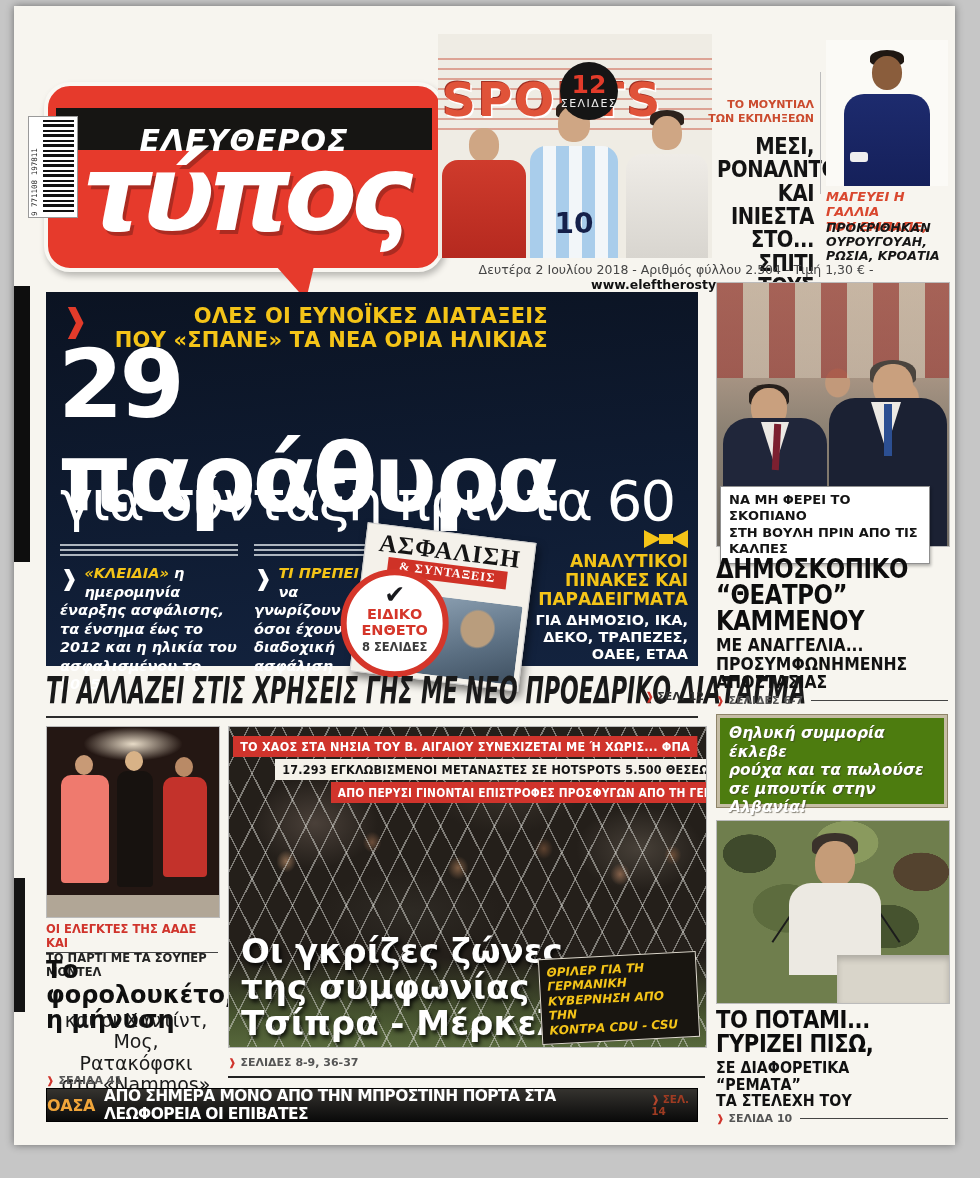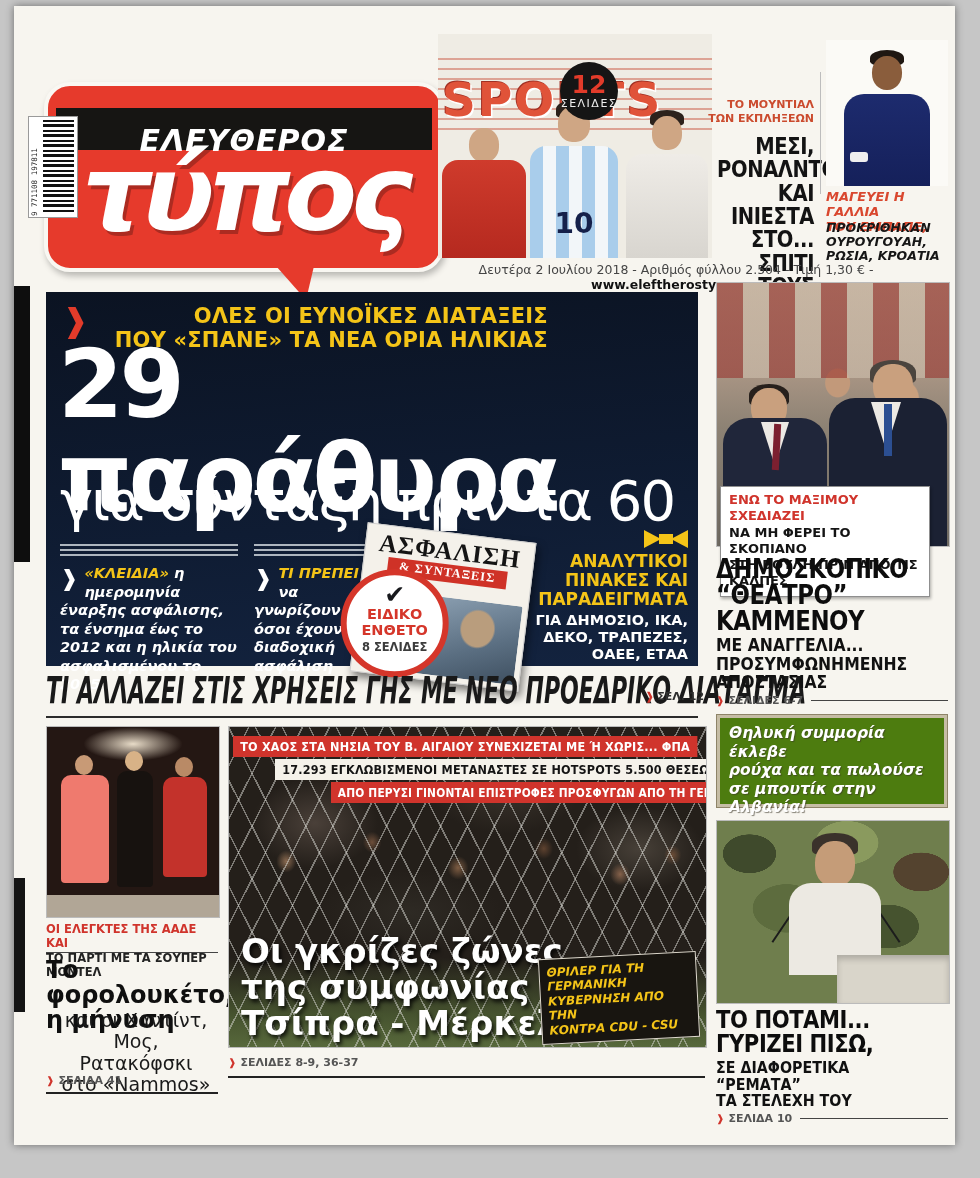--- a/index.html
+++ b/index.html
@@ -420,21 +420,20 @@
         <div class="tie"></div>
       </div>
     <div class="hair2"></div>
       <div class="head2"></div>
     <div class="suit s2">
         <div class="shirt"></div>
         <div class="tie"></div>
       </div>
   </div>
   <div class="abs ov ov1">
-    <div class="ov-red">ΕΝΩ ΤΟ ΜΑΞΙΜΟΥ ΣΧΕΔΙΑΖΕΙ</div>
     <div class="ov-blk pre">ΝΑ ΜΗ ΦΕΡΕΙ ΤΟ ΣΚΟΠΙΑΝΟ
 ΣΤΗ ΒΟΥΛΗ ΠΡΙΝ ΑΠΟ ΤΙΣ ΚΑΛΠΕΣ</div>
   </div>
   <div class="abs rh rh1 pre">ΔΗΜΟΣΚΟΠΙΚΟ
 “ΘΕΑΤΡΟ”
 ΚΑΜΜΕΝΟΥ</div>
   <div class="abs rs1 pre">ΜΕ ΑΝΑΓΓΕΛΙΑ...
 ΠΡΟΣΥΜΦΩΝΗΜΕΝΗΣ
 ΑΠΟΣΤΑΣΙΑΣ</div>
   <div class="abs r1-page pagemark pageline">
@@ -464,13 +463,20 @@
 ΓΥΡΙΖΕΙ ΠΙΣΩ,</div>
   <div class="abs rs2 pre">ΣΕ ΔΙΑΦΟΡΕΤΙΚΑ
 “ΡΕΜΑΤΑ”
 ΤΑ ΣΤΕΛΕΧΗ ΤΟΥ</div>
   <div class="abs r2-page pagemark pageline">
     <span class="chev-s"></span>
       <span>ΣΕΛΙΔΑ 10</span>
       <span class="ln"></span>
   </div>
 
+  <div class="abs obar">
+    <span class="obar-brand">ΟΑΣΑ</span>
+    <span class="obar-text">ΑΠΟ ΣΗΜΕΡΑ ΜΟΝΟ ΑΠΟ ΤΗΝ ΜΠΡΟΣΤΙΝΗ ΠΟΡΤΑ ΣΤΑ ΛΕΩΦΟΡΕΙΑ ΟΙ ΕΠΙΒΑΤΕΣ</span>
+    <span class="obar-page">
+      <span class="chev-s"></span><span>ΣΕΛ. 14</span>
+    </span>
+  </div>
 </div>
 
 </body></html>

